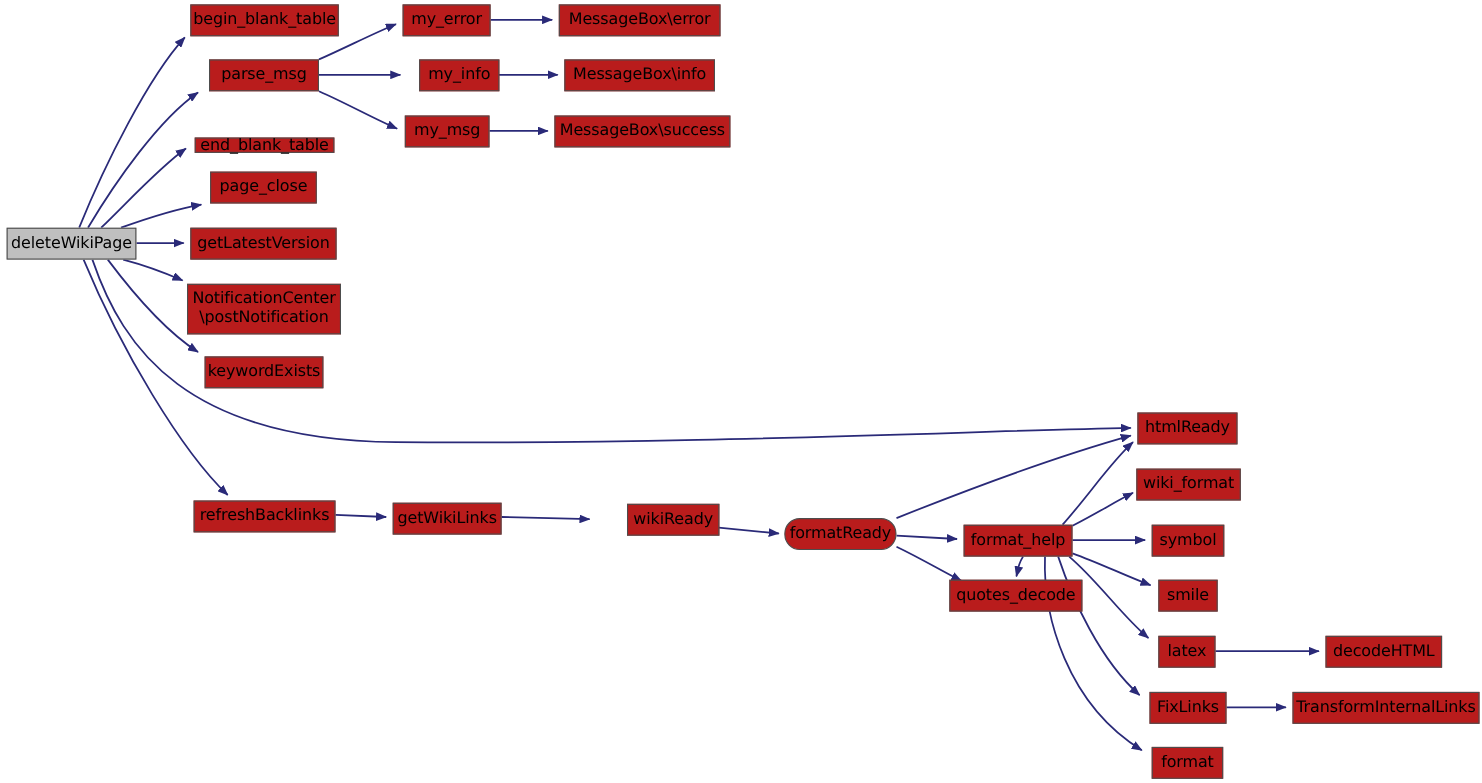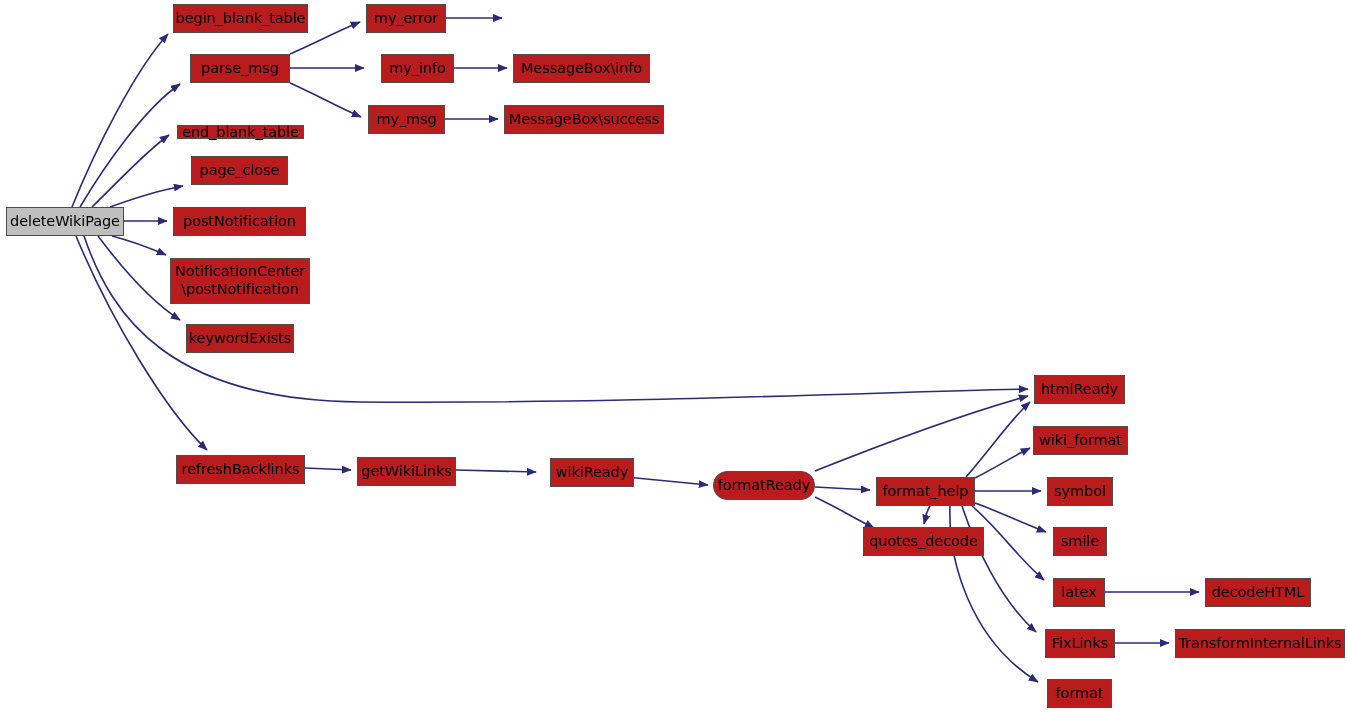--- a/index.html
+++ b/index.html
@@ -100,32 +100,33 @@
       <path d="M1105,592 L1199,592"></path>
       <path d="M1115,643 L1169,643"></path>
     </g>
   </svg>
 
   <div class="node highlight" style="left:6px;top:207px;width:118px;height:29px;">deleteWikiPage</div>
   <div class="node" style="left:173px;top:4px;width:135px;height:29px;">begin_blank_table</div>
   <div class="node" style="left:190px;top:54px;width:100px;height:29px;">parse_msg</div>
   <div class="node" style="left:177px;top:105px;width:127px;height:14px;margin-top:20px;">end_blank_table</div>
   <div class="node" style="left:191px;top:156px;width:97px;height:29px;">page_close</div>
-  <div class="node" style="left:173px;top:207px;width:133px;height:29px;">postNotification</div>
+  <div class="node" style="left:173px;top:207px;width:133px;height:29px;">getLatestVersion</div>
   <div class="node two-line" style="left:170px;top:258px;width:140px;height:46px;">NotificationCenter
 \postNotification</div>
   <div class="node" style="left:186px;top:324px;width:108px;height:29px;">keywordExists</div>
   <div class="node" style="left:176px;top:455px;width:129px;height:29px;">refreshBacklinks</div>
   <div class="node" style="left:366px;top:4px;width:80px;height:29px;">my_error</div>
   <div class="node" style="left:370px;top:54px;width:73px;height:29px;margin-left:11px;">my_info</div>
   <div class="node" style="left:368px;top:105px;width:77px;height:29px;">my_msg</div>
+  <div class="node" style="left:508px;top:4px;width:147px;height:29px;">MessageBox\error</div>
   <div class="node" style="left:504px;top:105px;width:160px;height:29px;">MessageBox\success</div>
   <div class="node" style="left:513px;top:54px;width:137px;height:29px;">MessageBox\info</div>
   <div class="node" style="left:357px;top:457px;width:99px;height:29px;">getWikiLinks</div>
-  <div class="node" style="left:550px;top:458px;width:84px;height:29px;">wikiReady</div>
+  <div class="node" style="left:570px;top:458px;width:84px;height:29px;">wikiReady</div>
   <div class="node" style="left:713px;top:471px;width:102px;height:29px;border-radius:14px;">formatReady</div>
   <div class="node" style="left:876px;top:477px;width:99px;height:29px;">format_help</div>
   <div class="node" style="left:863px;top:527px;width:121px;height:29px;">quotes_decode</div>
   <div class="node" style="left:1034px;top:375px;width:91px;height:29px;">htmlReady</div>
   <div class="node" style="left:1033px;top:426px;width:95px;height:29px;">wiki_format</div>
   <div class="node" style="left:1047px;top:477px;width:66px;height:29px;">symbol</div>
   <div class="node" style="left:1053px;top:527px;width:54px;height:29px;">smile</div>
   <div class="node" style="left:1053px;top:578px;width:52px;height:29px;">latex</div>
   <div class="node" style="left:1045px;top:629px;width:70px;height:29px;">FixLinks</div>
   <div class="node" style="left:1047px;top:679px;width:65px;height:29px;">format</div>

